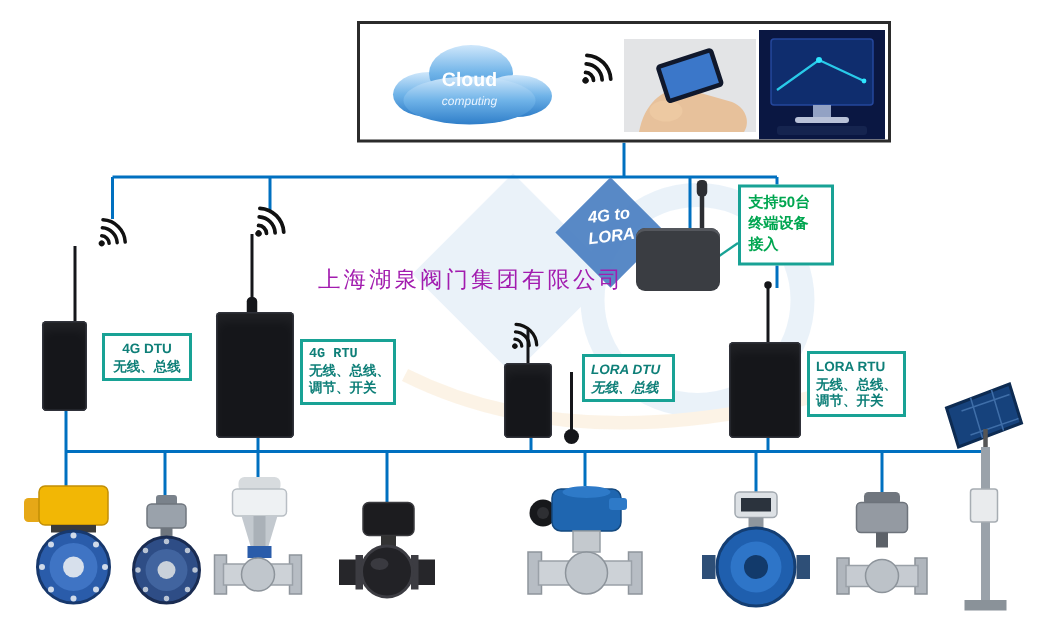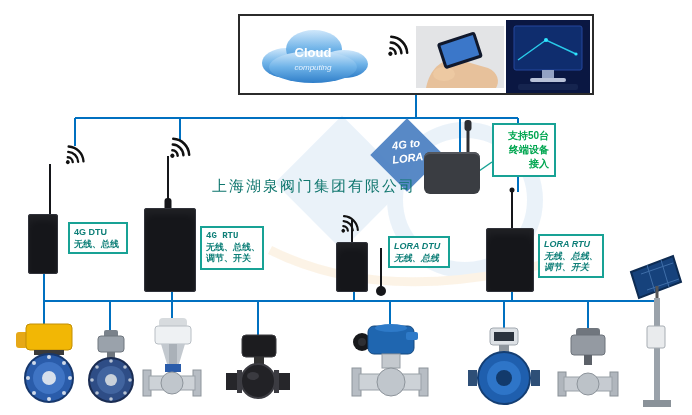--- a/index.html
+++ b/index.html
@@ -10,36 +10,36 @@
 
   .wires { position:absolute; left:0; top:0; z-index:1; pointer-events:none; }
   .logo-wm { position:absolute; z-index:0; pointer-events:none; }
 
   .topbox { position:absolute; left:238px; top:14px; width:356px; height:81px;
             border:2px solid #2b2b2b; background:#fff; z-index:2; }
 
   .wifi { transform:rotate(45deg); }
 
   .watermark-text { position:absolute; left:212px; top:177px; font-size:15px;
-                    color:#0f766e; letter-spacing:2px; z-index:4; white-space:nowrap; }
+                    color:#a21caf; letter-spacing:2px; z-index:4; white-space:nowrap; }
 
   .diamond { position:absolute; left:381px; top:129px; width:52px; height:52px;
              background:#4A7FC1; transform:rotate(45deg); opacity:.92; z-index:2; }
   .gateway-tag { position:absolute; left:372px; top:138px; width:70px; text-align:center;
                  color:#fff; font-weight:bold; font-style:italic; font-size:11px;
                  line-height:1.25; z-index:3; transform:rotate(-7deg); }
   .gateway-tag span { display:block; }
 
   .label-box { position:absolute; background:#fff; border:2px solid #18A295;
                padding:3px 4px 2px 4px; font-size:9px; font-weight:bold; color:#0E7F78;
                line-height:1.3; z-index:5; }
   .label-box div { white-space:nowrap; }
   .note-box { position:absolute; background:#fff; border:2px solid #18A295;
               padding:4px 5px; font-size:10px; font-weight:bold; color:#00A650;
-              line-height:1.4; z-index:5;text-align:right; }
+              line-height:1.4; z-index:5; }
   .note-box div { white-space:nowrap; }
 
   .device { position:absolute; background:#15161a; border-radius:3px;
             box-shadow: inset 0 0 0 1px #30323a, inset 0 6px 8px rgba(255,255,255,.05);
             z-index:3; }
   .gateway-dev { position:absolute; background:#3a3d42; border-radius:6px;
                  box-shadow: inset 0 2px 0 #54575d; z-index:3; }
 
   .product { position:absolute; z-index:3; }
 </style>
@@ -183,34 +183,34 @@
       <rect x="464.5" y="120" width="7" height="11" rx="3" fill="#2c2e33"></rect>
     </g>
   </svg>
 
   <div class="device" style="left:28px; top:214px; width:30px; height:60px;"></div>
   <div class="device" style="left:144px; top:208px; width:52px; height:84px;"></div>
   <div class="device" style="left:336px; top:242px; width:32px; height:50px;"></div>
   <div class="device" style="left:486px; top:228px; width:48px; height:64px;"></div>
   <div class="gateway-dev" style="left:424px; top:152px; width:56px; height:42px;"></div>
 
-  <div class="label-box" style="left:68px; top:222px; width:60px;">
+  <div class="label-box" style="left:68px; top:222px; width:60px;text-align:center;">
     <div>4G DTU</div>
     <div>无线、总线</div>
   </div>
   <div class="label-box" style="left:200px; top:226px; width:64px;font-family:Liberation Mono, monospace;">
     <div>4G RTU</div>
     <div>无线、总线、</div>
     <div>调节、开关</div>
   </div>
   <div class="label-box" style="left:388px; top:236px; width:62px;font-style:italic;">
     <div>LORA DTU</div>
     <div>无线、总线</div>
   </div>
-  <div class="label-box" style="left:538px; top:234px; width:66px;font-style:italic;">
+  <div class="label-box" style="left:538px; top:234px; width:66px;">
     <div>LORA RTU</div>
     <div>无线、总线、</div>
     <div>调节、开关</div>
   </div>
 
   <div class="note-box" style="left:492px; top:123px; width:64px;">
     <div>支持50台</div>
     <div>终端设备</div>
     <div>接入</div>
   </div>

